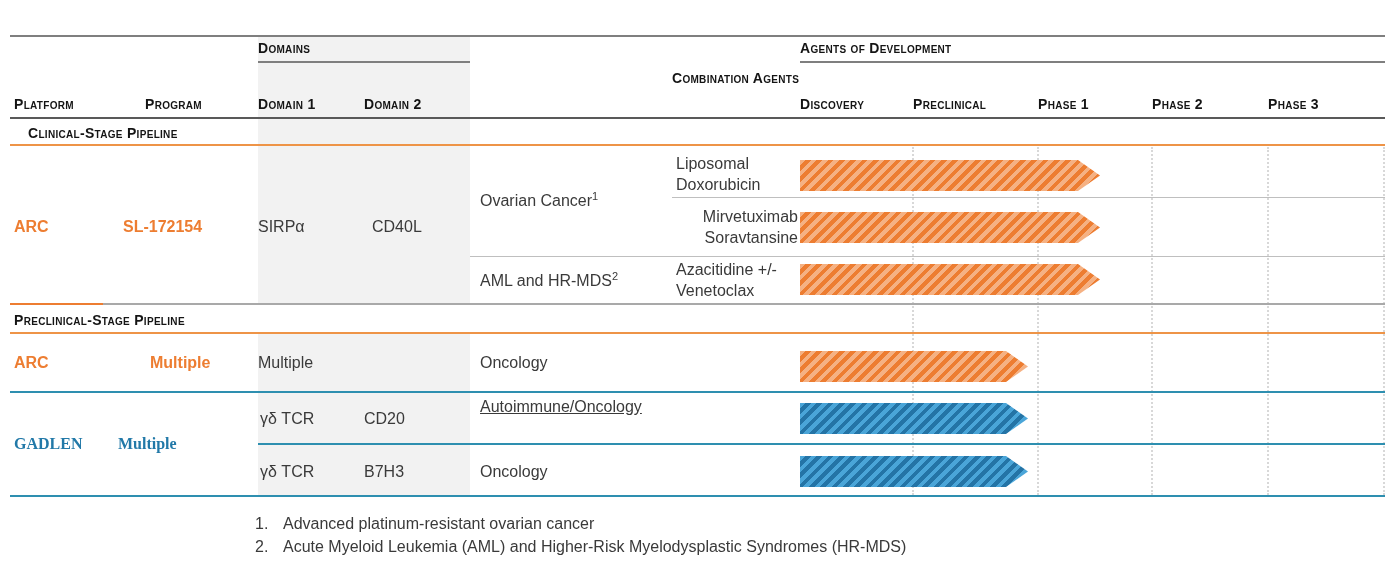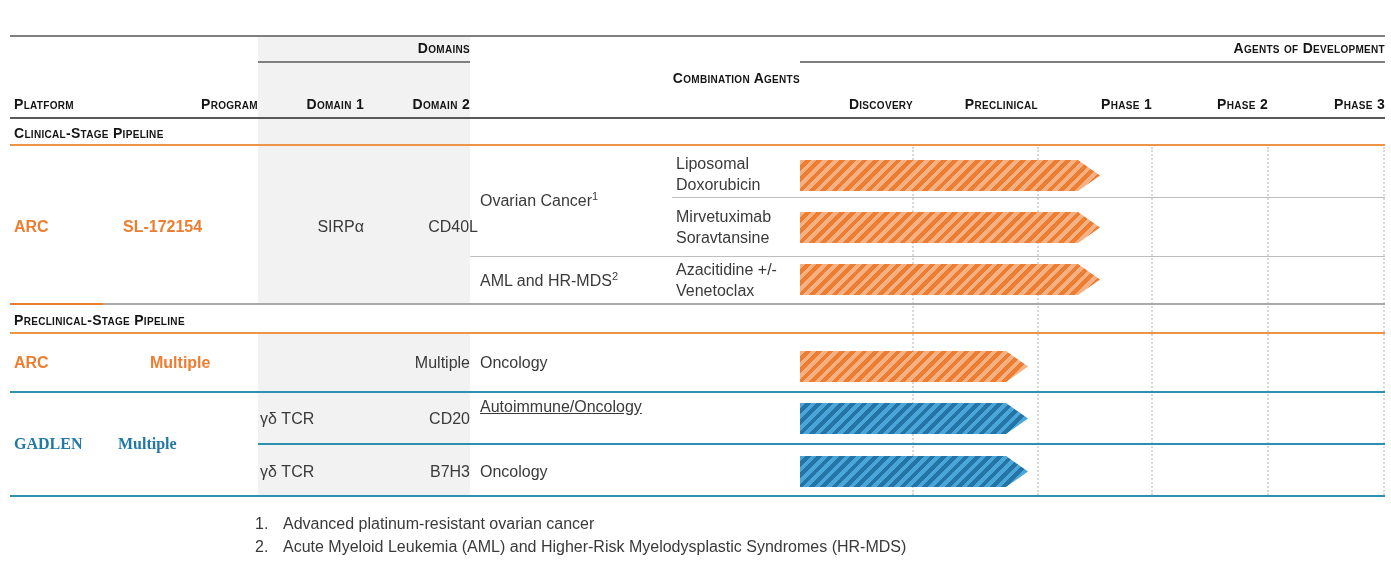--- a/index.html
+++ b/index.html
@@ -7,21 +7,21 @@
     position:relative; width:1391px; height:566px; background:#ffffff;
     font-family:"Liberation Sans", sans-serif; overflow:hidden;
   }
   .rule { position:absolute; }
   .gray-box { position:absolute; background:var(--domains-bg,#F2F2F2); }
   .sc {
     position:absolute; font-variant:small-caps; font-weight:bold;
     color:#141414; letter-spacing:.3px; font-size:14px; line-height:18px;
   }
   .sc.two-line { line-height:21px; }
-  .center { text-align:right; }
+  .center { text-align:left; }
   .body-text { position:absolute; font-size:16px; line-height:21px; color:#3A3A3A; }
   .bold-orange { color:var(--orange-text,#ED7D31); font-weight:bold; }
   .bold-blue { color:var(--blue-text,#2279A8); font-weight:bold;font-family:Liberation Serif, serif; }
   .vdot { position:absolute; width:0; border-left:2px dotted #D8D8D8; }
   .arrow {
     position:absolute; height:31px;
     clip-path:polygon(0 0, calc(100% - 22px) 0, 100% 50%, calc(100% - 22px) 100%, 0 100%);
   }
   .arrow.orange {
     background:repeating-linear-gradient(135deg,
@@ -75,32 +75,32 @@
   <div class="sc center" style="left:145px;top:95px;width:113px;">Program</div>
   <div class="sc center" style="left:258px;top:95px;width:106px;">Domain 1</div>
   <div class="sc center" style="left:364px;top:95px;width:106px;">Domain 2</div>
   <div class="sc center two-line" style="left:672px;top:68px;width:128px;">Combination Agents</div>
   <div class="sc center" style="left:800px;top:95px;width:113px;">Discovery</div>
   <div class="sc center" style="left:913px;top:95px;width:125px;">Preclinical</div>
   <div class="sc center" style="left:1038px;top:95px;width:114px;">Phase 1</div>
   <div class="sc center" style="left:1152px;top:95px;width:116px;">Phase 2</div>
   <div class="sc center" style="left:1268px;top:95px;width:117px;">Phase 3</div>
 
-  <div class="sc" style="left:14px;top:124px;">Clinical-Stage Pipeline</div>
+  <div class="sc" style="left:28px;top:124px;">Clinical-Stage Pipeline</div>
 
   <div class="body-text bold-orange" style="left:14px;top:216px;">ARC</div>
   <div class="body-text bold-orange" style="left:123px;top:216px;">SL-172154</div>
   <div class="body-text center" style="left:258px;top:216px;width:106px;">SIRPα</div>
   <div class="body-text center" style="left:372px;top:216px;width:106px;">CD40L</div>
 
   <div class="body-text" style="left:480px;top:190px;"><span>Ovarian Cancer</span><sup>1</sup></div>
   <div class="body-text" style="left:480px;top:270px;"><span>AML and HR-MDS</span><sup>2</sup></div>
 
   <div class="body-text" style="left:676px;top:153px;width:122px;">Liposomal Doxorubicin</div>
-  <div class="body-text" style="left:676px;top:206px;width:122px;">Mirvetuximab Soravtansine</div>
+  <div class="body-text" style="left:676px;top:206px;width:122px;text-align:right;">Mirvetuximab Soravtansine</div>
   <div class="body-text" style="left:676px;top:259px;width:122px;">Azacitidine +/- Venetoclax</div>
 
   <div class="arrow orange to-phase1" style="top:160px;"></div>
   <div class="arrow orange to-phase1" style="top:212px;"></div>
   <div class="arrow orange to-phase1" style="top:264px;"></div>
 
   <div class="sc" style="left:14px;top:311px;">Preclinical-Stage Pipeline</div>
 
   <div class="body-text bold-orange" style="left:14px;top:352px;">ARC</div>
   <div class="body-text bold-orange" style="left:150px;top:352px;">Multiple</div>

